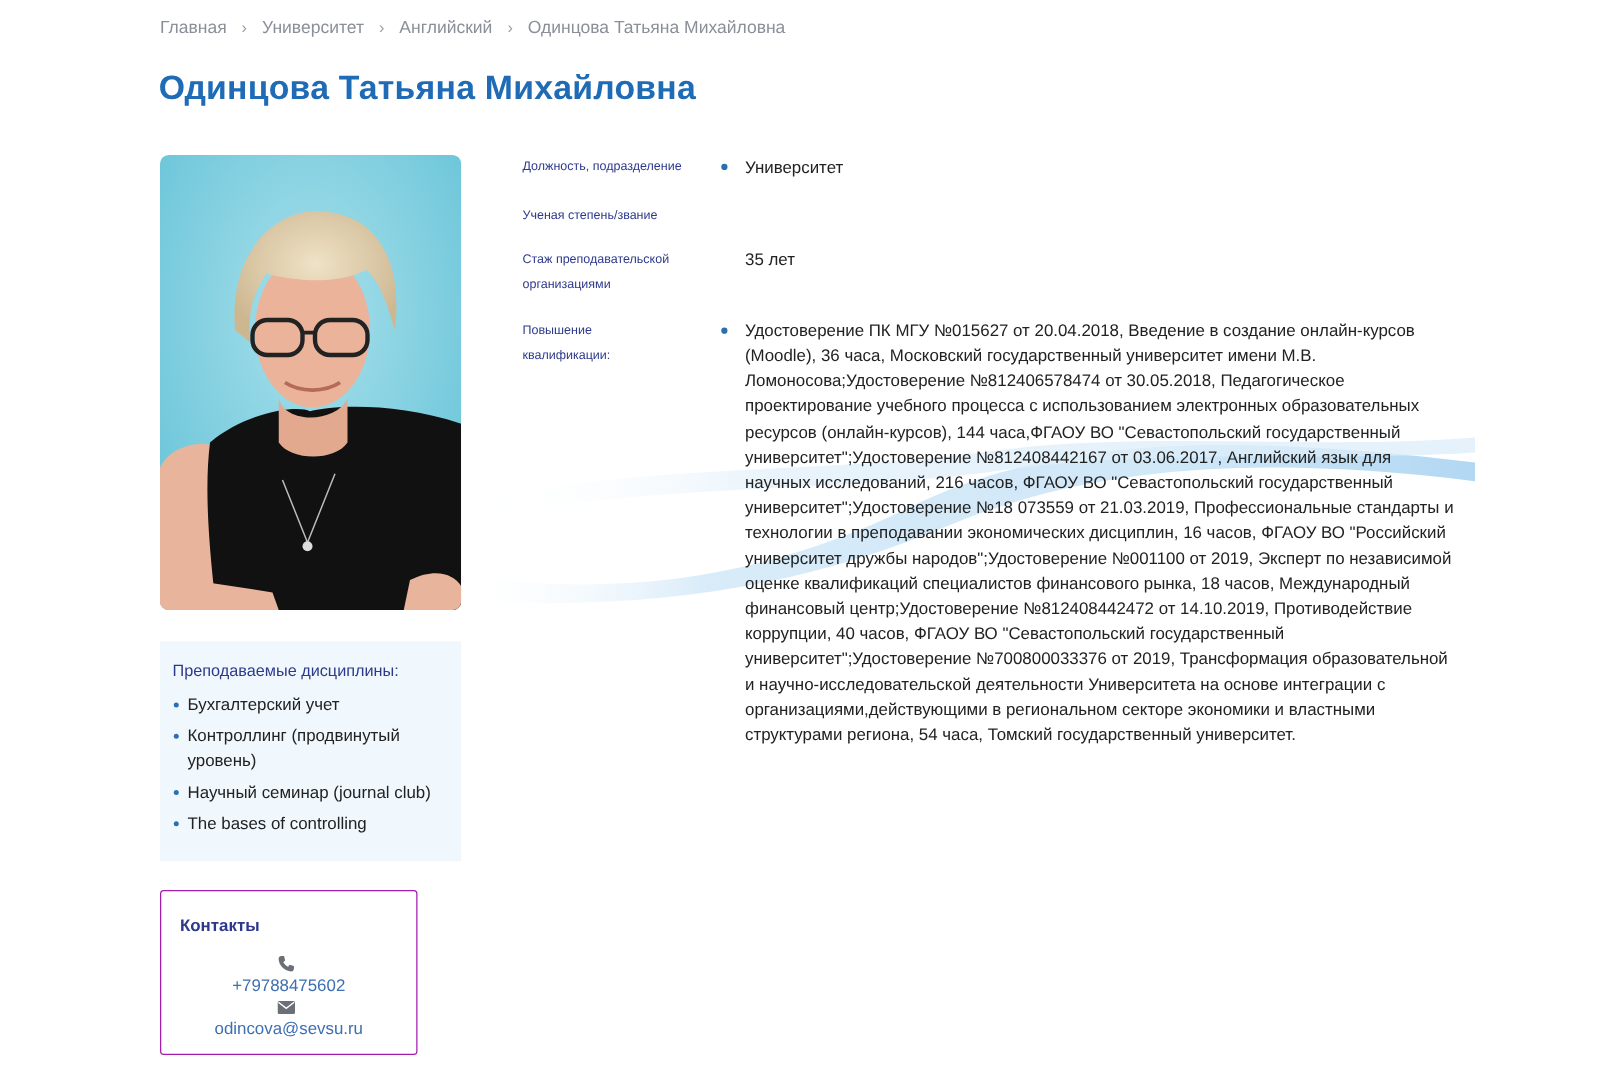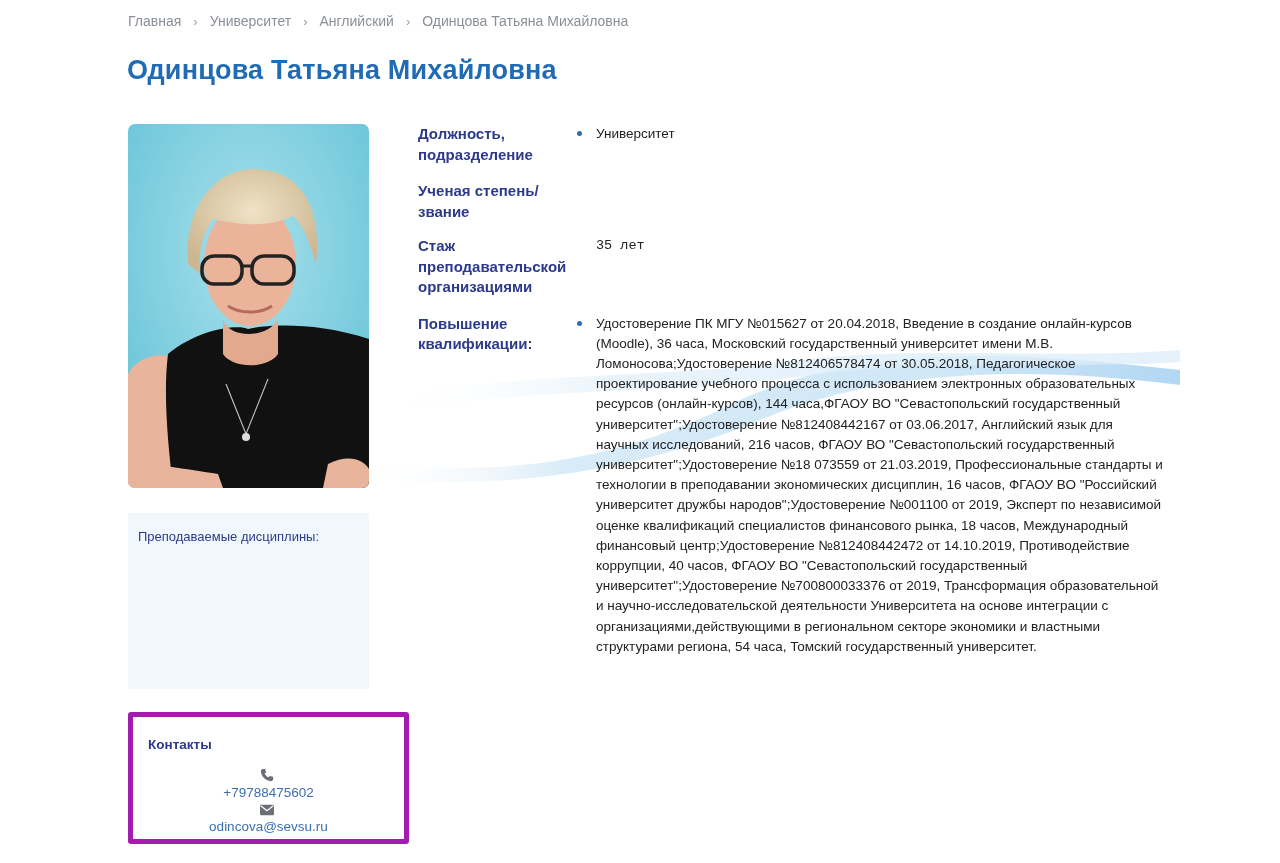--- a/index.html
+++ b/index.html
@@ -13,31 +13,31 @@
   .page-title { position: absolute; left: 127px; top: 55px; font-size: 27px; font-weight: 700; color: #1f6bb5; letter-spacing: 0.2px; }
 
   .photo { position: absolute; left: 128px; top: 124px; width: 241px; height: 364px; border-radius: 7px; overflow: hidden; }
 
   .disciplines { position: absolute; left: 128px; top: 513px; width: 241px; height: 176px; background: #f1f8fd; padding: 16px 10px 0 10px; }
   .disciplines h3 { font-size: 13px; font-weight: 400; color: #2d3a8c; margin-bottom: 10px; }
   .disciplines ul { list-style: none; }
   .disciplines li { position: relative; padding-left: 12px; font-size: 13.5px; color: #222; line-height: 20px; margin-bottom: 5px; }
   .disciplines li::before { content: ""; position: absolute; left: 1px; top: 8px; width: 4px; height: 4px; border-radius: 50%; background: #2a6fb5; }
 
-  .contacts { position: absolute; left: 128px; top: 712px; width: 281px; height: 132px; border: 5px solid #a21caf; border-radius: 3px; padding: 20px 15px; background: #fff; }
+  .contacts { position: absolute; left: 128px; top: 712px; width: 206px; height: 132px; border: 1px solid #a21caf; border-radius: 3px; padding: 20px 15px; background: #fff; }
   .contacts h3 { font-size: 13.5px; font-weight: 700; color: #2d3a8c; margin-bottom: 16px; }
   .contact-row { display: flex; align-items: center; font-size: 13.5px; color: #3d6fb0; line-height: 22px; flex-direction: column; }
   .contact-row svg { margin-right: 4px; }
   .contact-row a { color: #3d6fb0; text-decoration: none; }
 
   .wave { position: absolute; left: 360px; top: 340px; width: 820px; height: 160px; pointer-events: none; }
 
   .info { position: absolute; left: 418px; top: 124px; width: 760px; }
   .info-row { display: flex; margin-bottom: 8px; }
-  .info-label { width: 158px; flex-shrink: 0; font-size: 15px; font-weight: 700; color: #2d3a8c; line-height: 20.5px; }
+  .info-label { width: 158px; flex-shrink: 0; font-size: 10px; font-weight: 400; color: #2d3a8c; line-height: 20.5px; }
   .info-values { list-style: none; flex: 1; }
   .info-values li { position: relative; padding-left: 20px; font-size: 13.5px; color: #222; line-height: 20.2px; margin-bottom: 3px; }
   .info-values li.bullet::before { content: ""; position: absolute; left: 1px; top: 7px; width: 5px; height: 5px; border-radius: 50%; background: #2a6fb5; }
   .info-values li.long { padding-right: 10px; }
 </style>
 </head>
 <body>
 
 <nav class="breadcrumb">
   <a href="#">Главная</a>
@@ -93,20 +93,26 @@
     <path d="M100,182 C112,190 132,190 144,182" stroke="#b56a5a" stroke-width="3" fill="none"></path>
     <path d="M98,260 L118,310 L140,255" stroke="#bbb" stroke-width="1.2" fill="none"></path>
     <circle cx="118" cy="313" r="4" fill="#ddd"></circle>
     <path d="M0,335 C20,340 60,345 90,350 L95,364 L0,364 Z" fill="#e8b59c"></path>
     <path d="M200,340 C220,330 235,335 241,345 L241,364 L195,364 Z" fill="#e8b59c"></path>
   </svg>
 </div>
 
 <section class="disciplines">
   <h3>Преподаваемые дисциплины:</h3>
+  <ul>
+    <li>Бухгалтерский учет</li>
+    <li>Контроллинг (продвинутый уровень)</li>
+    <li>Научный семинар (journal club)</li>
+    <li>The bases of controlling</li>
+  </ul>
 </section>
 
 <section class="contacts">
   <h3>Контакты</h3>
   <div class="contact-row">
     <svg width="14" height="14" viewBox="0 0 16 16">
       <path d="M3.5 1 L6 1 L7 5 L5.3 6.3 C6.2 8.3 7.7 9.8 9.7 10.7 L11 9 L15 10 L15 12.5 C15 13.9 13.9 15 12.5 15 C6.7 15 1 9.3 1 3.5 C1 2.1 2.1 1 3.5 1 Z" fill="#6b6f76"></path>
     </svg>
     <a href="#">+79788475602</a>
   </div>
@@ -126,21 +132,21 @@
       <li class="bullet">Университет</li>
     </ul>
   </div>
 
   <div class="info-row" style="margin-bottom:14px;flex-direction:column;">
     <div class="info-label">Ученая степень/звание</div>
   </div>
 
   <div class="info-row" style="margin-bottom:16px;">
     <div class="info-label" style="width:150px;padding-right:14px;">Стаж преподавательской организациями</div>
-    <ul class="info-values" style="margin-left:8px;font-family:Liberation Mono, monospace;">
+    <ul class="info-values" style="margin-left:8px;">
       <li>35 лет</li>
     </ul>
   </div>
 
   <div class="info-row">
     <div class="info-label" style="width:150px;padding-right:30px;">Повышение квалификации:</div>
     <ul class="info-values" style="margin-left:8px;">
       <li class="bullet long">Удостоверение ПК МГУ №015627 от 20.04.2018, Введение в создание онлайн-курсов (Moodle), 36 часа, Московский государственный университет имени М.В. Ломоносова;Удостоверение №812406578474 от 30.05.2018, Педагогическое проектирование учебного процесса с использованием электронных образовательных ресурсов (онлайн-курсов), 144 часа,ФГАОУ ВО "Севастопольский государственный университет";Удостоверение №812408442167 от 03.06.2017, Английский язык для научных исследований, 216 часов, ФГАОУ ВО "Севастопольский государственный университет";Удостоверение №18 073559 от 21.03.2019, Профессиональные стандарты и технологии в преподавании экономических дисциплин, 16 часов, ФГАОУ ВО "Российский университет дружбы народов";Удостоверение №001100 от 2019, Эксперт по независимой оценке квалификаций специалистов финансового рынка, 18 часов, Международный финансовый центр;Удостоверение №812408442472 от 14.10.2019, Противодействие коррупции, 40 часов, ФГАОУ ВО "Севастопольский государственный университет";Удостоверение №700800033376 от 2019, Трансформация образовательной и научно-исследовательской деятельности Университета на основе интеграции с организациями,действующими в региональном секторе экономики и властными структурами региона, 54 часа, Томский государственный университет.</li>
     </ul>
   </div>

